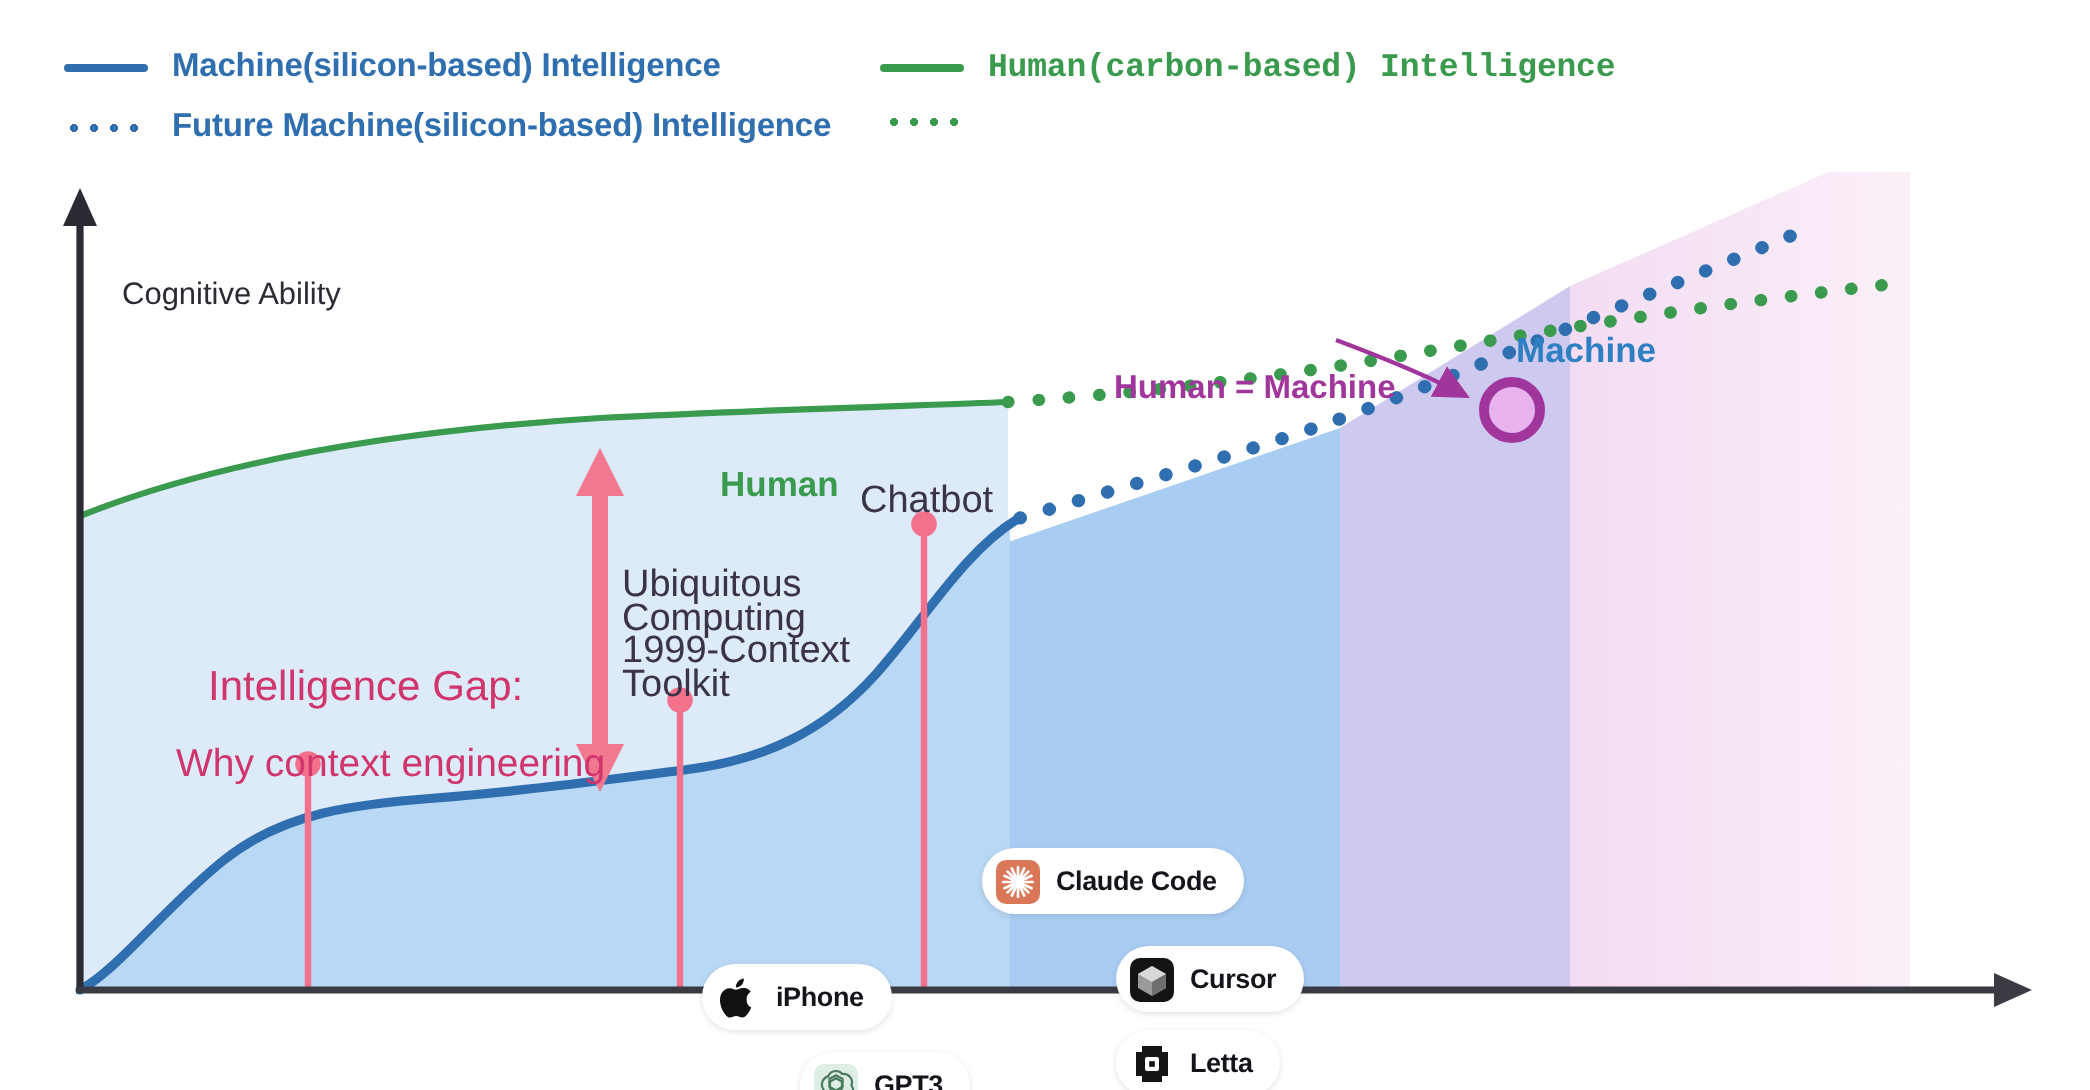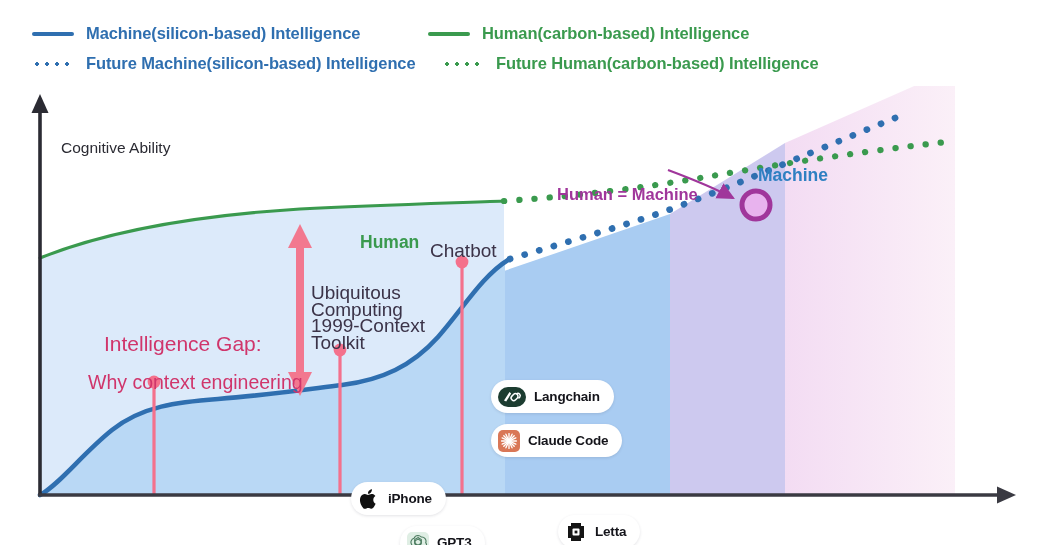--- a/index.html
+++ b/index.html
@@ -13,21 +13,21 @@
   .leg-item{position:absolute;display:flex;align-items:center;}
   .leg-mark{width:42px;height:14px;margin-right:12px;position:relative;flex:0 0 auto;}
   .leg-solid::after{content:"";position:absolute;left:0;top:5px;width:42px;height:4px;border-radius:2px;background:var(--c);}
   .leg-dot::after{content:"";position:absolute;left:0;top:5px;width:42px;height:4px;
      background-image:radial-gradient(circle closest-side, var(--c) 98%, transparent);
      background-size:10px 4px;background-repeat:repeat-x;}
   .leg-text{font-size:16.5px;font-weight:600;white-space:nowrap;letter-spacing:-.1px;}
 
   #leg0{left:32px;top:0px;}
   #leg1{left:32px;top:30px;}
-  #leg2{left:428px;top:0px;}
+  #leg2{left:440px;top:0px;font-family:Liberation Mono, monospace;}
   #leg3{left:442px;top:30px;}
 
   
   #plot{position:absolute;left:0;top:86px;width:1045px;height:459px;}
   #svgmain{position:absolute;left:0;top:0;}
 
   
   .lbl{position:absolute;white-space:nowrap;margin-top:35px;}
 
   #cognitive-ability{left:61px;top:18px;font-size:15.5px;color:#2b2b33;}
@@ -75,21 +75,20 @@
       <span class="leg-text" style="color:#2f6fb0">Future Machine(silicon-based) Intelligence</span>
     </div>
 
     <div class="leg-item" id="leg2">
       <span class="leg-mark leg-solid" style="--c:#3a9a4e"></span>
       <span class="leg-text" style="color:#3a9a4e">Human(carbon-based) Intelligence</span>
     </div>
 
     <div class="leg-item" id="leg3">
       <span class="leg-mark leg-dot" style="--c:#3a9a4e"></span>
-      <span class="leg-text" style="color:#3a9a4e">Future Human(carbon-based) Intelligence</span>
     </div>
   </div>
 
   <div id="plot">
 
     <svg id="svgmain" width="1045" height="459" viewBox="0 0 1045 459">
       <defs>
         <clipPath id="clipPlot">
             <rect x="40" y="0" width="1005" height="409"></rect>
           </clipPath>
@@ -206,48 +205,48 @@
 
     <div class="pill" id="pill-gpt3">
       <svg class="pill-ico" viewBox="0 0 22 22">
         <rect x="0" y="0" width="22" height="22" rx="5" fill="#dfeee4"></rect>
         <path d="M11 3.5a4.2 4.2 0 0 0-3.9 2.7 4.2 4.2 0 0 0-2.3 6.6 4.2 4.2 0 0 0 4.5 5.7 4.2 4.2 0 0 0 7.1-1.2 4.2 4.2 0 0 0 2.3-6.6 4.2 4.2 0 0 0-4.5-5.7A4.2 4.2 0 0 0 11 3.5zm0 2.1 3.3 1.9v3.8L11 13.2 7.7 11.3V7.5z" fill="none" stroke="#4a7a5e" stroke-width="1.1"></path>
         <path d="M11 7.1l3 1.7v3.4l-3 1.7-3-1.7V8.8z" fill="none" stroke="#4a7a5e" stroke-width="1.1"></path>
       </svg>
       <span class="pill-txt">GPT3</span>
     </div>
 
-    <div class="pill" id="pill-langchain">
-      <svg class="pill-ico" style="width:28px;height:22px" viewBox="0 0 28 22">
-        <rect x="0" y="1" width="28" height="20" rx="10" fill="#1c3c30"></rect>
-        <path d="M6 14.5 L11.5 6 L13.2 7.5 L8.2 15.5 Z" fill="#ffffff"></path>
-        <path d="M15.5 8.5a2.6 2.6 0 0 1 3.7 3.7l-1.6 1.6a2.6 2.6 0 0 1-3.7-3.7z" fill="none" stroke="#ffffff" stroke-width="1.5"></path>
-        <path d="M18.6 7.8a2.3 2.3 0 0 1 3.2 3.2l-1.4 1.4" fill="none" stroke="#ffffff" stroke-width="1.5"></path>
-      </svg>
-      <span class="pill-txt">Langchain</span>
-    </div>
 
     <div class="pill" id="pill-claude">
       <svg class="pill-ico" viewBox="0 0 22 22">
         <rect x="0" y="0" width="22" height="22" rx="5" fill="#d97757"></rect>
         <g stroke="#ffffff" stroke-width="1.35" stroke-linecap="round">
           <line x1="11" y1="3.6" x2="11" y2="18.4"></line>
           <line x1="3.6" y1="11" x2="18.4" y2="11"></line>
           <line x1="5.8" y1="5.8" x2="16.2" y2="16.2"></line>
           <line x1="16.2" y1="5.8" x2="5.8" y2="16.2"></line>
           <line x1="7.9" y1="4.2" x2="14.1" y2="17.8"></line>
           <line x1="14.1" y1="4.2" x2="7.9" y2="17.8"></line>
           <line x1="4.2" y1="7.9" x2="17.8" y2="14.1"></line>
           <line x1="4.2" y1="14.1" x2="17.8" y2="7.9"></line>
         </g>
         <circle cx="11" cy="11" r="2.5" fill="#ffffff"></circle>
       </svg>
       <span class="pill-txt">Claude Code</span>
     </div>
 
+    <div class="pill" id="pill-cursor">
+      <svg class="pill-ico" viewBox="0 0 22 22">
+        <rect x="0" y="0" width="22" height="22" rx="5" fill="#141414"></rect>
+        <path d="M11 4 L18 8 L18 15 L11 19 L4 15 L4 8 Z" fill="#9a9a9a"></path>
+        <path d="M11 4 L18 8 L11 12 L4 8 Z" fill="#d8d8d8"></path>
+        <path d="M11 12 L18 8 L18 15 L11 19 Z" fill="#6e6e6e"></path>
+      </svg>
+      <span class="pill-txt">Cursor</span>
+    </div>
 
     <div class="pill" id="pill-letta">
       <svg class="pill-ico" viewBox="0 0 22 22">
         <path d="M6 2h10v3h3v12h-3v3H6v-3H3V5h3z" fill="#141414"></path>
         <rect x="7.5" y="7.5" width="7" height="7" rx="1" fill="#ffffff"></rect>
         <rect x="9.6" y="9.6" width="2.8" height="2.8" fill="#141414"></rect>
       </svg>
       <span class="pill-txt">Letta</span>
     </div>
 

